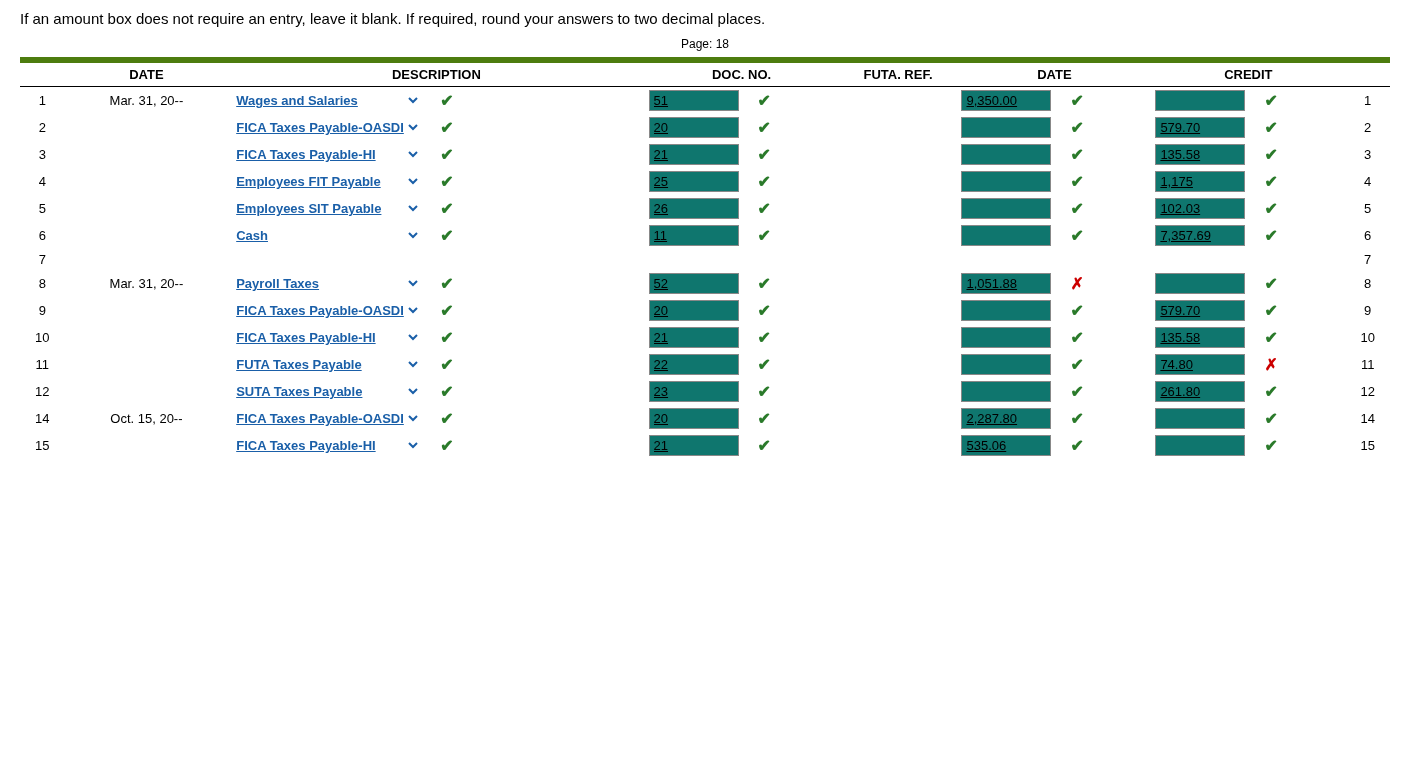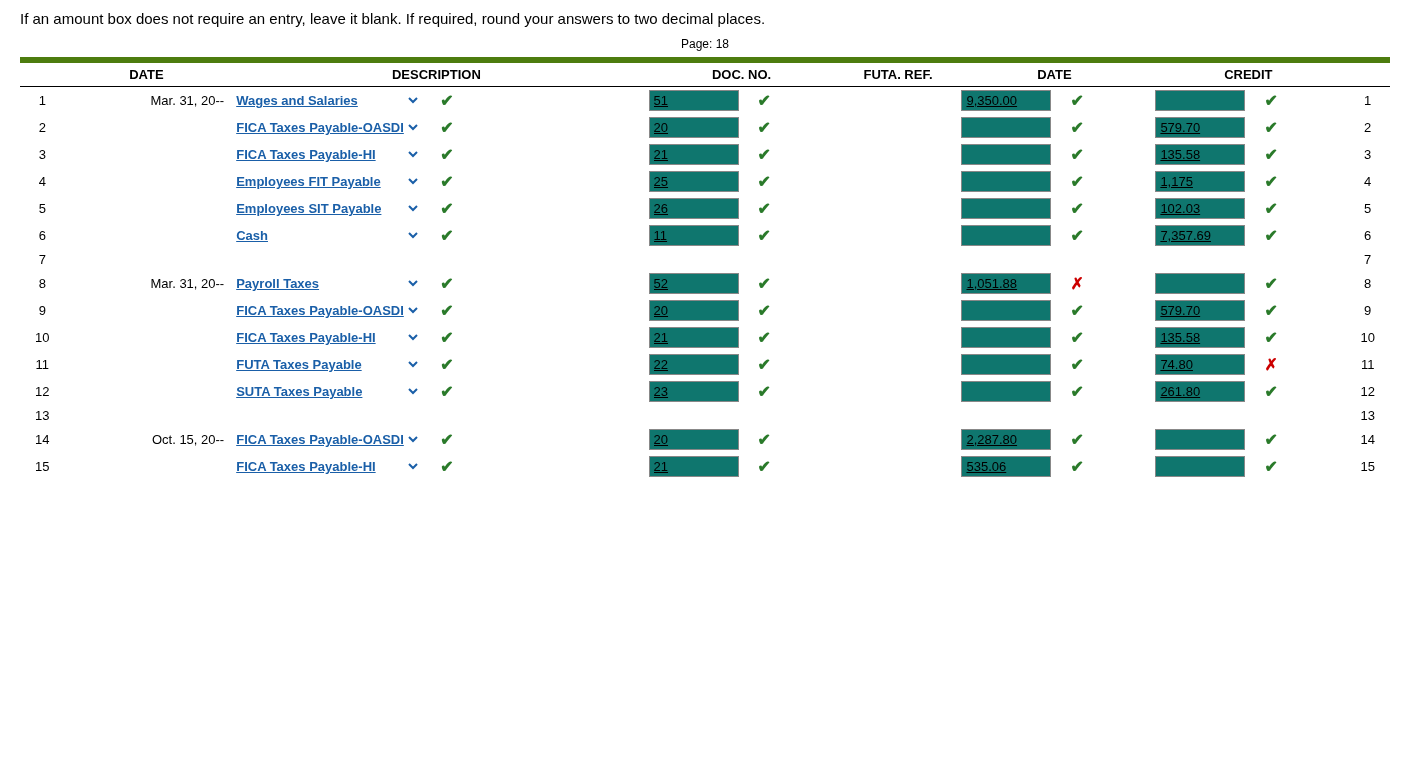--- a/index.html
+++ b/index.html
@@ -33,21 +33,21 @@
       padding: 4px 2px;
       border-bottom: 1px solid #000;
       vertical-align: bottom;
     }
     .main-table td {
       padding: 3px 4px;
       vertical-align: middle;
       font-size: 13px;
     }
     .col-line { width: 30px; text-align: center; }
-    .col-date { width: 110px; text-align: right; }
+    .col-date { width: 110px; text-align: center; }
     .col-desc { width: 280px; margin-left: 20px; }
     .col-doc { width: 60px; text-align: center; }
     .col-post { width: 80px; text-align: center; }
     .col-debit { width: 120px; text-align: center; }
     .col-credit { width: 120px; text-align: center; margin-top: 23px; }
     .col-linenum { width: 30px; text-align: center; }
 
     .check-green { color: #2a7a2a; font-size: 16px; font-weight: bold; }
     .check-red { color: #cc0000; font-size: 16px; font-weight: bold; }
 
@@ -438,30 +438,20 @@
         </td>
     <td class="col-credit">
           <div class="inline-flex">
     <input class="input-box" type="text" value="261.80" style="">
     <span class="check-green">✔</span>
   </div>
         </td>
     <td class="col-linenum">12</td>
   </tr>
       <tr>
-      <td class="col-line">13</td>
-      <td class="col-date"></td>
-      <td class="col-desc"></td>
-      <td class="col-doc"></td>
-      <td class="col-post"></td>
-      <td class="col-debit"></td>
-      <td class="col-credit"></td>
-      <td class="col-linenum">13</td>
-    </tr>
-      <tr>
     <td class="col-line">14</td>
     <td class="col-date">Oct. 15, 20--</td>
     <td class="col-desc">
           <div class="inline-flex">
         <select class="desc-select"><option value="Wages and Salaries">Wages and Salaries</option><option value="FICA Taxes Payable-OASDI" selected="">FICA Taxes Payable-OASDI</option><option value="FICA Taxes Payable-HI">FICA Taxes Payable-HI</option><option value="Employees FIT Payable">Employees FIT Payable</option><option value="Employees SIT Payable">Employees SIT Payable</option><option value="Cash">Cash</option><option value="Payroll Taxes">Payroll Taxes</option><option value="FUTA Taxes Payable">FUTA Taxes Payable</option><option value="SUTA Taxes Payable">SUTA Taxes Payable</option></select>
         <span class="check-green">✔</span>
        </div>
         </td>
     <td class="col-doc">
           <div class="inline-flex">

